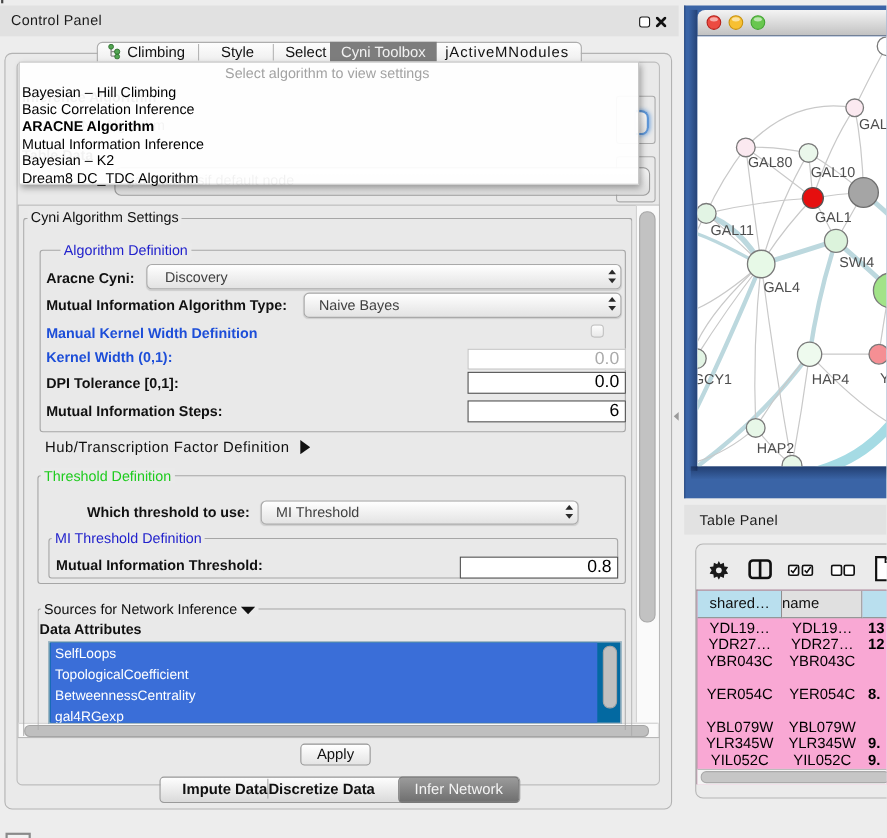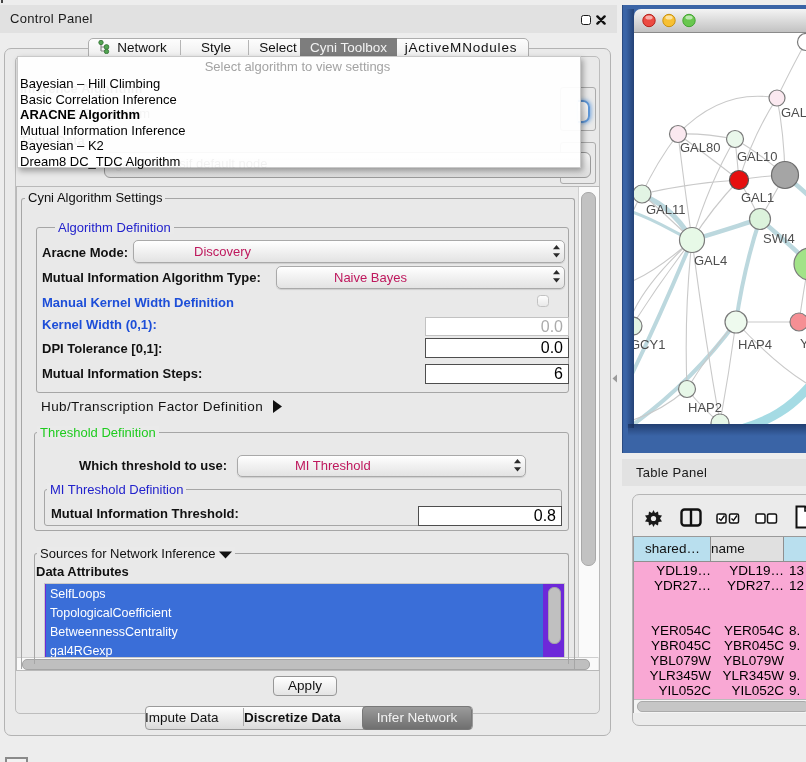--- a/index.html
+++ b/index.html
@@ -1,27 +1,27 @@
 <!DOCTYPE html>
 <html><head><meta charset="utf-8"><style>
 html,body{margin:0;padding:0;}
 body{width:806px;height:762px;background:#ededed;font-family:"Liberation Sans",sans-serif;position:relative;overflow:hidden;}
 .a{position:absolute;}
 .lbl{font-size:13px;font-weight:bold;color:#111;white-space:nowrap;}
 .dis{color:#1d4ed8;}
 .combo{background:linear-gradient(#ffffff,#f2f2f2 45%,#e3e3e3);border:1px solid #a9a9a9;border-radius:5px;box-shadow:0 1px 1px rgba(0,0,0,.12);}
-.combotx{font-size:13px;color:#be185d;white-space:nowrap;margin-left:44px;}
+.combotx{font-size:13px;color:#404040;white-space:nowrap;}
 .fld{background:#fff;border:1px solid #4e4e4e;font-size:16px;color:#000;text-align:right;}
 .grp{border:1px solid #a6a6a6;border-radius:3px;}
 .gtit{font-size:13px;background:#eaeaea;padding:0 3px;white-space:nowrap;line-height:13px;}
 .rw{left:0;width:173px;height:15px;line-height:15px;font-size:13.5px;color:#000;}
-.rw span{display:inline-block;text-align:right;}
+.rw span{display:inline-block;text-align:center;}
 .rw span:nth-child(1){width:77px;}
 .rw span:nth-child(2){width:73px;}
-.rw i{font-style:normal;padding-left:5px;}
+.rw i{font-style:normal;padding-left:5px;font-weight:bold;}
 </style></head>
 <body>
 
 <div class="a" style="left:1px;top:0;width:2px;height:3px;background:#444"></div>
 
 <div class="a" style="left:0;top:5px;width:617px;height:28px;background:#e1e1e1"></div>
 <div class="a" style="left:10px;top:5px;height:28px;line-height:28px;font-size:13px;color:#1a1a1a;letter-spacing:.3px">Control Panel</div>
 <div class="a" style="left:581px;top:15px;width:8px;height:8px;border:1.5px solid #1a1a1a;border-radius:2.5px;background:#fff"></div>
 <svg class="a" style="left:596px;top:15px" width="10" height="10" viewBox="0 0 10 10">
     <path d="M1.4 1.4 L8.6 8.6 M8.6 1.4 L1.4 8.6" stroke="#111" stroke-width="2.4" stroke-linecap="round"></path>
@@ -29,21 +29,21 @@
 
 <div class="a" style="left:4px;top:48px;width:605px;height:686px;background:#eaeaea;border:1px solid #b3b3b3;border-radius:7px"></div>
 
 <div class="a" style="left:88px;top:38px;width:439px;height:19px;background:linear-gradient(#fdfdfd,#ededed);border:1px solid #adadad;border-radius:5px 5px 0 0"></div>
 <svg class="a" style="left:98px;top:40px" width="12" height="14" viewBox="0 0 12 14">
     <path d="M3 3 L3 11 M3 7 L8 7 M3 11 L8 11" stroke="#8a8a8a" stroke-width="1.2" fill="none"></path>
     <circle cx="3" cy="2.5" r="2.2" fill="#53a553" stroke="#2e6e2e" stroke-width=".8"></circle>
     <circle cx="8.5" cy="7" r="2.4" fill="#53a553" stroke="#2e6e2e" stroke-width=".8"></circle>
     <circle cx="8.5" cy="11.5" r="2.2" fill="#53a553" stroke="#2e6e2e" stroke-width=".8"></circle>
   </svg>
-<div class="a" style="left:114px;top:38px;width:56px;height:19px;line-height:19px;font-size:13.5px;color:#111;text-align:center">Network</div>
+<div class="a" style="left:114px;top:38px;width:56px;height:19px;line-height:19px;font-size:13.5px;color:#111;text-align:center">Climbing</div>
 <div class="a" style="left:180px;top:40px;width:1px;height:15px;background:#b5b5b5"></div>
 <div class="a" style="left:188px;top:38px;width:56px;height:19px;line-height:19px;font-size:13.5px;color:#111;text-align:center">Style</div>
 <div class="a" style="left:248px;top:40px;width:1px;height:15px;background:#b5b5b5"></div>
 <div class="a" style="left:256px;top:38px;width:44px;height:19px;line-height:19px;font-size:13.5px;color:#111;text-align:center">Select</div>
 <div class="a" style="left:300px;top:38px;width:97px;height:19px;background:#7d7d7d"></div>
 <div class="a" style="left:300px;top:38px;width:97px;height:19px;line-height:19px;font-size:13.5px;color:#f2f2f2;text-align:center">Cyni Toolbox</div>
 <div class="a" style="left:397px;top:38px;width:128px;height:19px;line-height:19px;font-size:13.5px;color:#111;text-align:center;letter-spacing:.8px">jActiveMNodules</div>
 
 <div class="a" style="left:15px;top:56px;width:583px;height:656px;background:#e9e9e9;border:1px solid #bdbdbd;border-radius:5px"></div>
 
@@ -59,21 +59,21 @@
 
 <div class="a" style="left:17px;top:657px;width:581px;height:12px;background:#fafafa;border-top:1px solid #cfcfcf"></div>
 <div class="a" style="left:22px;top:659px;width:566px;height:9px;background:#bfbfbf;border:1px solid #a5a5a5;border-radius:5px"></div>
 
 <div class="a" style="left:21px;top:198px;width:552px;height:470px;border:1px solid #a6a6a6;border-bottom:none;border-radius:3px 3px 0 0"></div>
 <div class="a gtit" style="left:25px;top:191px;color:#111">Cyni Algorithm Settings</div>
 
 <div class="a grp" style="left:36px;top:227px;width:531px;height:164px"></div>
 <div class="a gtit" style="left:55px;top:221px;color:#2222cc">Algorithm Definition</div>
 
-<div class="a lbl" style="left:42px;top:245px">Aracne Mode:</div>
+<div class="a lbl" style="left:42px;top:245px">Aracne Cyni:</div>
 <div class="a combo" style="left:133px;top:240px;width:430px;height:21px"></div>
 <div class="a combotx" style="left:150px;top:244px">Discovery</div>
 <svg class="a" style="left:552px;top:245px" width="9" height="13" viewBox="0 0 9 13">
     <path d="M4.5 0 L8 4.3 L1 4.3 Z" fill="#2a2a2a"></path>
     <path d="M4.5 12.5 L8 8.2 L1 8.2 Z" fill="#2a2a2a"></path>
   </svg>
 
 <div class="a lbl" style="left:42px;top:270px">Mutual Information Algorithm Type:</div>
 <div class="a combo" style="left:276px;top:266px;width:287px;height:21px"></div>
 <div class="a combotx" style="left:290px;top:270px">Naive Bayes</div>
@@ -114,35 +114,35 @@
 <div class="a gtit" style="left:47px;top:483px;color:#2222cc">MI Threshold Definition</div>
 <div class="a lbl" style="left:51px;top:506px">Mutual Information Threshold:</div>
 <div class="a fld" style="left:418px;top:506px;width:137px;height:18px;padding-right:5px;line-height:18px">0.8</div>
 
 <div class="a" style="left:34px;top:553px;width:533px;height:110px;border:1px solid #a6a6a6;border-bottom:none;border-radius:3px 3px 0 0"></div>
 <div class="a gtit" style="left:37px;top:547px;color:#111">Sources for Network Inference&nbsp;<svg width="13" height="9" viewBox="0 0 13 9" style="vertical-align:-1px">
       <path d="M0 1.5 L13 1.5 L6.5 8.5 Z" fill="#111"></path>
     </svg></div>
 <div class="a lbl" style="left:36px;top:564px">Data Attributes</div>
 
-<div class="a" style="left:44px;top:583px;width:519px;height:73px;background:#6d28d9;border:1px solid #c9c9c9;overflow:hidden">
+<div class="a" style="left:44px;top:583px;width:519px;height:73px;background:#0369a1;border:1px solid #c9c9c9;overflow:hidden">
   <div class="a" style="left:1px;top:0;width:497px;height:80px;background:#3a6ed8"></div>
   <div class="a" style="left:5px;top:3px;font-size:12.5px;color:#fff">SelfLoops</div>
   <div class="a" style="left:5px;top:22px;font-size:12.5px;color:#fff">TopologicalCoefficient</div>
   <div class="a" style="left:5px;top:41px;font-size:12.5px;color:#fff">BetweennessCentrality</div>
   <div class="a" style="left:5px;top:60px;font-size:12.5px;color:#fff">gal4RGexp</div>
   <div class="a" style="left:503px;top:3px;width:11px;height:55px;background:#c0c0c0;border:1px solid #a5a5a5;border-radius:6px"></div>
 </div>
 
 <div class="a" style="left:273px;top:676px;width:62px;height:18px;border:1px solid #979797;border-radius:4px;background:linear-gradient(#ffffff,#e4e4e4);text-align:center;line-height:18px;font-size:13.5px;color:#111">Apply</div>
 
 <div class="a" style="left:145px;top:706px;width:326px;height:22px;border:1px solid #9a9a9a;border-radius:4px;background:linear-gradient(#fefefe,#dadada)"></div>
 <div class="a" style="left:243px;top:708px;width:1px;height:18px;background:#aaa"></div>
 <div class="a" style="left:362px;top:706px;width:110px;height:24px;border-radius:4px;background:linear-gradient(#9b9b9b,#6f6f6f);border:1px solid #787878;box-sizing:border-box"></div>
-<div class="a" style="left:145px;top:706px;width:98px;height:24px;line-height:24px;text-align:left;font-size:13.5px;font-weight:normal;color:#111">Impute Data</div>
+<div class="a" style="left:145px;top:706px;width:98px;height:24px;line-height:24px;text-align:right;font-size:13.5px;font-weight:bold;color:#111">Impute Data</div>
 <div class="a" style="left:244px;top:706px;width:118px;height:24px;line-height:24px;font-size:13.5px;font-weight:bold;color:#111">Discretize Data</div>
 <div class="a" style="left:362px;top:706px;width:110px;height:24px;line-height:24px;text-align:center;font-size:13.5px;color:#f4f4f4">Infer Network</div>
 
 <div class="a" style="left:5px;top:757px;width:19px;height:12px;border:2px solid #8a8a8a;background:#f2f2f2"></div>
 
 <div class="a" style="left:17px;top:56px;width:562px;height:110px;background:rgba(255,255,255,.94);border:1px solid #c9c9c9;box-shadow:2px 3px 6px rgba(0,0,0,.35)"></div>
 <div class="a" style="left:20px;top:81px;font-size:13px;color:rgba(0,0,0,.05);font-weight:bold">Inference Algorithm</div>
 <div class="a" style="left:38px;top:106px;font-size:13px;color:rgba(0,0,0,.045)">ARACNE Algorithm</div>
 <div class="a" style="left:20px;top:133px;font-size:13px;color:rgba(0,0,0,.05);font-weight:bold">Table Data</div>
 <div class="a" style="left:115px;top:156px;font-size:13px;color:rgba(0,0,0,.05)">gal-filtered.sif default node</div>
@@ -281,21 +281,21 @@
   </svg>
 
 <div class="a" style="left:633px;top:536px;width:173px;height:176px;background:#f9a8d4;border-left:1px solid #9a9a9a;border-top:1px solid #9a9a9a;overflow:hidden">
   <div class="a" style="left:0;top:0;width:77px;height:25px;background:#b9dfee;border-bottom:1px solid #8f8f8f;border-right:1px solid #8f8f8f;box-sizing:border-box"></div>
   <div class="a" style="left:77px;top:0;width:73px;height:25px;background:#e0e0e0;border-bottom:1px solid #8f8f8f;border-right:1px solid #8f8f8f;box-sizing:border-box"></div>
   <div class="a" style="left:150px;top:0;width:25px;height:25px;background:#b9dfee;border-bottom:1px solid #8f8f8f;box-sizing:border-box"></div>
   <div class="a" style="left:0;top:0;width:77px;height:24px;line-height:24px;text-align:center;font-size:13.5px;color:#111">shared…</div>
   <div class="a" style="left:77px;top:0;width:73px;height:24px;line-height:24px;text-align:left;font-size:13.5px;color:#111">name</div>
   <div class="a rw" style="top:26px"><span>YDL19…</span><span>YDL19…</span><i>13</i></div>
   <div class="a rw" style="top:41px"><span>YDR27…</span><span>YDR27…</span><i>12</i></div>
+  <div class="a rw" style="top:56px"><span>YBR043C</span><span>YBR043C</span><i></i></div>
   <div class="a rw" style="top:86px"><span>YER054C</span><span>YER054C</span><i>8.</i></div>
-  <div class="a rw" style="top:101px"><span>YBR045C</span><span>YBR045C</span><i>9.</i></div>
   <div class="a rw" style="top:116px"><span>YBL079W</span><span>YBL079W</span><i></i></div>
   <div class="a rw" style="top:131px"><span>YLR345W</span><span>YLR345W</span><i>9.</i></div>
   <div class="a rw" style="top:146px"><span>YIL052C</span><span>YIL052C</span><i>9.</i></div>
 </div>
 
 <div class="a" style="left:634px;top:699px;width:172px;height:13px;background:#f4f4f4;border-top:1px solid #bbb"></div>
 <div class="a" style="left:637px;top:701px;width:170px;height:9px;background:#c6c6c6;border:1px solid #aaa;border-radius:5px"></div>
 
 </body></html>

